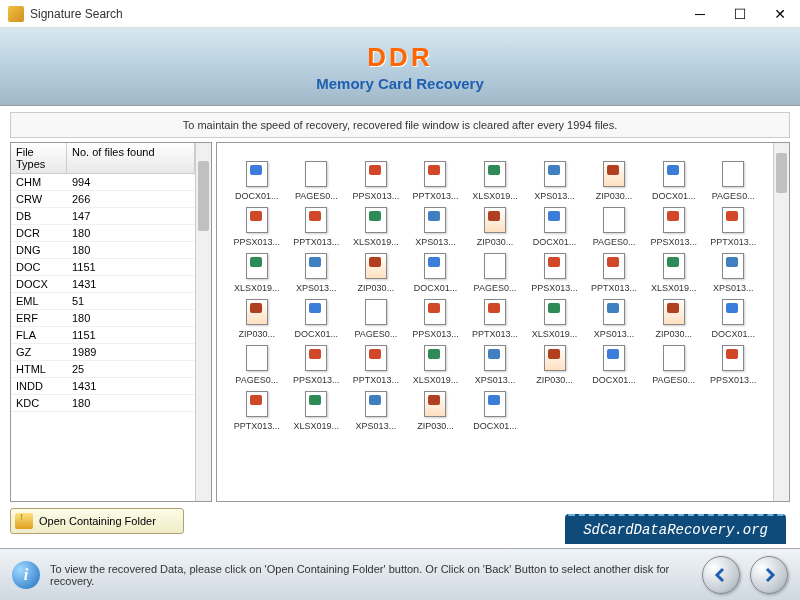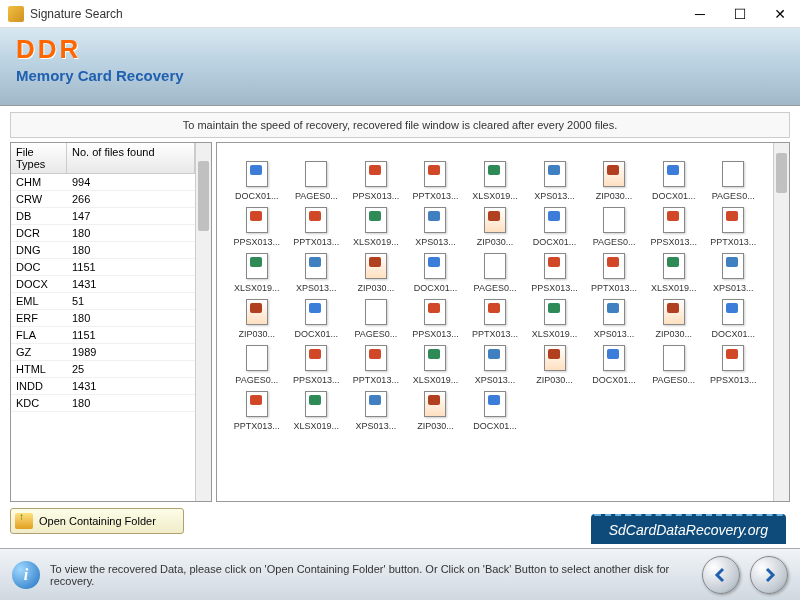--- a/index.html
+++ b/index.html
@@ -3,21 +3,21 @@
 <meta charset="utf-8">
 <style>
 * { margin: 0; padding: 0; box-sizing: border-box; }
 body { font-family: "Segoe UI", Tahoma, sans-serif; font-size: 11px; background: #fff; width: 800px; height: 600px; overflow: hidden; }
 
 .titlebar { height: 28px; background: #fff; display: flex; align-items: center; padding: 0 0 0 8px; border-bottom: 1px solid #ddd; }
 .titlebar .icon { width: 16px; height: 16px; background: linear-gradient(135deg, #f0c040, #d09020); border-radius: 2px; margin-right: 6px; }
 .titlebar .title { flex: 1; font-size: 12px; color: #333; }
 .titlebar .winbtn { width: 40px; height: 28px; display: flex; align-items: center; justify-content: center; font-size: 14px; cursor: pointer; }
 
-.banner { height: 78px; background: linear-gradient(to bottom, #d8e8f0 0%, #b8d0e0 50%, #a0b8c8 100%); padding: 6px 16px; position: relative; border-bottom: 1px solid #999; }
+.banner { height: 78px; background: linear-gradient(to bottom, #d8e8f0 0%, #b8d0e0 50%, #a0b8c8 100%); padding: 14px 16px; position: relative; border-bottom: 1px solid #999; text-align: center; }
 .banner .logo { font-size: 26px; font-weight: 900; color: #ff6600; letter-spacing: 3px; font-family: Impact, sans-serif; text-shadow: 1px 1px 0 #fff; }
 .banner .sub { font-size: 15px; font-weight: bold; color: #2060b0; margin-top: 2px; }
 
 .notice { text-align: center; font-size: 11px; color: #333; padding: 6px; background: #f8f8f8; border: 1px solid #ccc; margin: 6px 10px 4px; }
 
 .main { display: flex; padding: 0 10px; gap: 4px; height: 360px; }
 
 .left { width: 202px; display: flex; flex-direction: column; }
 .table-wrap { border: 1px solid #999; flex: 1; overflow: hidden; position: relative; background: #fff; display: flex; }
 .table-inner { flex: 1; overflow: hidden; }
@@ -42,21 +42,21 @@
 .file-icon.zip { background: linear-gradient(#fff, #ffe0c0); }
 .file-icon.zip::before { background: #b04020; }
 .file-icon.xps::before { background: #4080c0; }
 .file-icon.pages::before { background: transparent; }
 .file-label { white-space: nowrap; overflow: hidden; max-width: 54px; text-overflow: clip; }
 
 .open-folder { margin: 6px 10px 0; display: flex; align-items: center; gap: 6px; padding: 4px 4px; border: 1px solid #b0a070; background: linear-gradient(#fdfde8, #f0ecc8); border-radius: 3px; width: 174px; cursor: pointer; font-size: 11px; }
 .open-folder .fico { width: 18px; height: 16px; background: linear-gradient(#ffe080, #e0a020); border-radius: 2px; position: relative; }
 .open-folder .fico::after { content: "↑"; position: absolute; left: 4px; top: -2px; color: #2a7a2a; font-size: 10px; font-weight: bold; }
 
-.brand-footer { position: absolute; right: 14px; bottom: 56px; background: #0e4b7a; color: #fff; font-style: italic; font-family: Liberation Sans, sans-serif; font-size: 14px; padding: 6px 18px; border-radius: 4px 4px 0 0; border-top: 2px dashed #6ab0e0; }
+.brand-footer { position: absolute; right: 14px; bottom: 56px; background: #0e4b7a; color: #fff; font-style: italic; font-family: Liberation Mono, monospace; font-size: 14px; padding: 6px 18px; border-radius: 4px 4px 0 0; border-top: 2px dashed #6ab0e0; }
 
 .bottom { position: absolute; bottom: 0; left: 0; right: 0; height: 52px; background: linear-gradient(#f0f4f8, #d0d8e0); border-top: 1px solid #aaa; display: flex; align-items: center; padding: 0 12px; gap: 10px; }
 .info-icon { width: 28px; height: 28px; border-radius: 50%; background: radial-gradient(circle at 30% 30%, #9fd8ff, #2070c0); display: flex; align-items: center; justify-content: center; color: #fff; font-weight: bold; font-style: italic; font-size: 16px; font-family: Georgia, serif; }
 .bottom .msg { flex: 1; font-size: 11px; color: #333; }
 .navbtn { width: 38px; height: 38px; border-radius: 50%; background: radial-gradient(circle at 30% 30%, #fff, #c0c8d0 70%, #808890); border: 1px solid #888; display: flex; align-items: center; justify-content: center; cursor: pointer; box-shadow: 1px 1px 3px rgba(0,0,0,0.3); }
 .navbtn svg { width: 16px; height: 16px; }
 </style>
 </head>
 <body>
 
@@ -66,21 +66,21 @@
   <div class="winbtn">─</div>
   <div class="winbtn">☐</div>
   <div class="winbtn">✕</div>
 </div>
 
 <div class="banner">
   <div class="logo">DDR</div>
   <div class="sub">Memory Card Recovery</div>
 </div>
 
-<div class="notice">To maintain the speed of recovery, recovered file window is cleared after every 2000 files.</div>
+<div class="notice">To maintain the speed of recovery, recovered file window is cleared after every 1994 files.</div>
 
 <div class="main">
   <div class="left">
     <div class="table-wrap">
       <div class="table-inner">
         <div class="table-head">
           <div class="th th1">File Types</div>
           <div class="th th2">No. of files found</div>
         </div>
         <div class="table-body" id="tbody">

